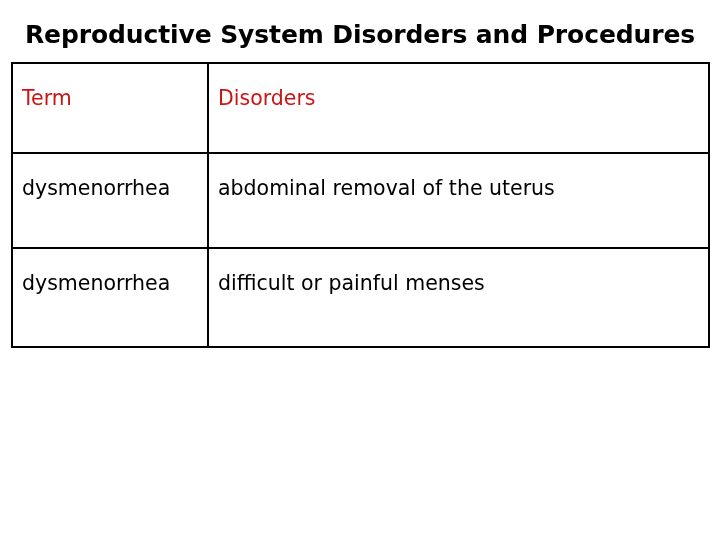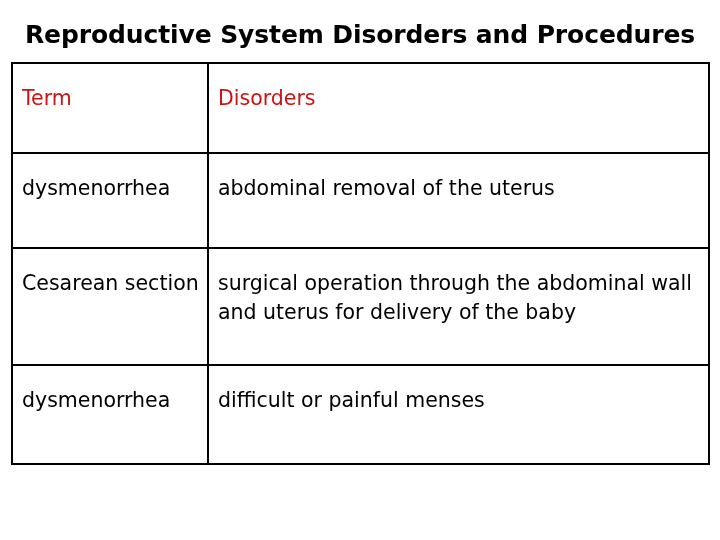--- a/index.html
+++ b/index.html
@@ -99,28 +99,20 @@
 
       <tr class="row-1">
         <td>
           <span class="cell-text">dysmenorrhea</span>
         </td>
         <td>
           <span class="cell-text">abdominal removal of the uterus</span>
         </td>
       </tr>
 
-      <tr class="row-2">
-        <td>
-          <span class="cell-text">Cesarean section</span>
-        </td>
-        <td>
-          <span class="cell-text">surgical operation through the abdominal wall and uterus for delivery of the baby</span>
-        </td>
-      </tr>
 
       <tr class="row-3">
         <td>
           <span class="cell-text">dysmenorrhea</span>
         </td>
         <td>
           <span class="cell-text">difficult or painful menses</span>
         </td>
       </tr>
     </tbody>

